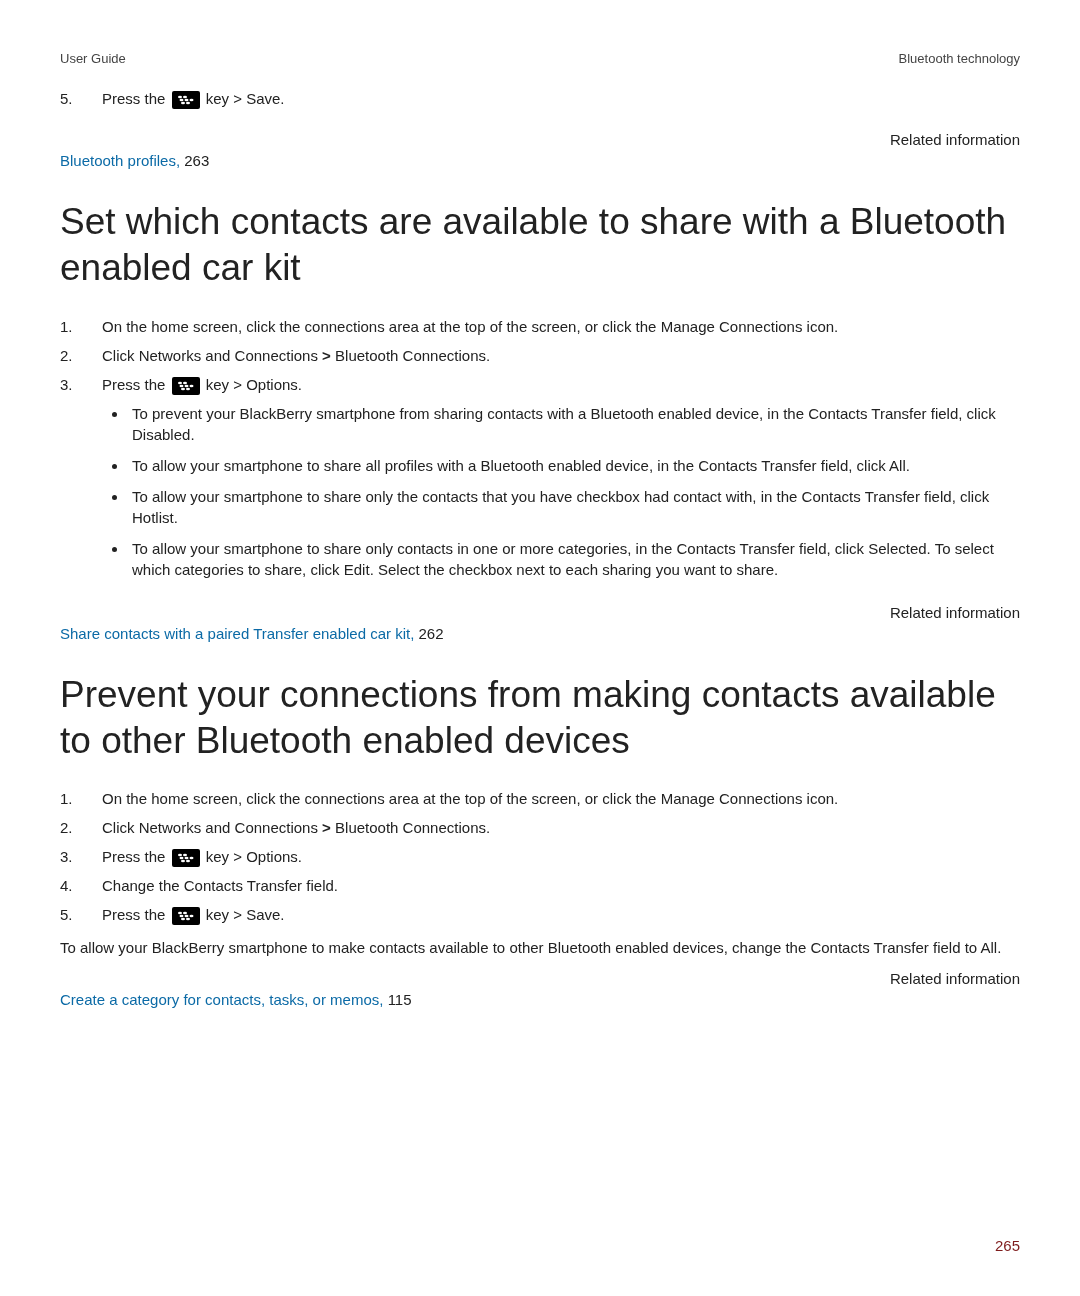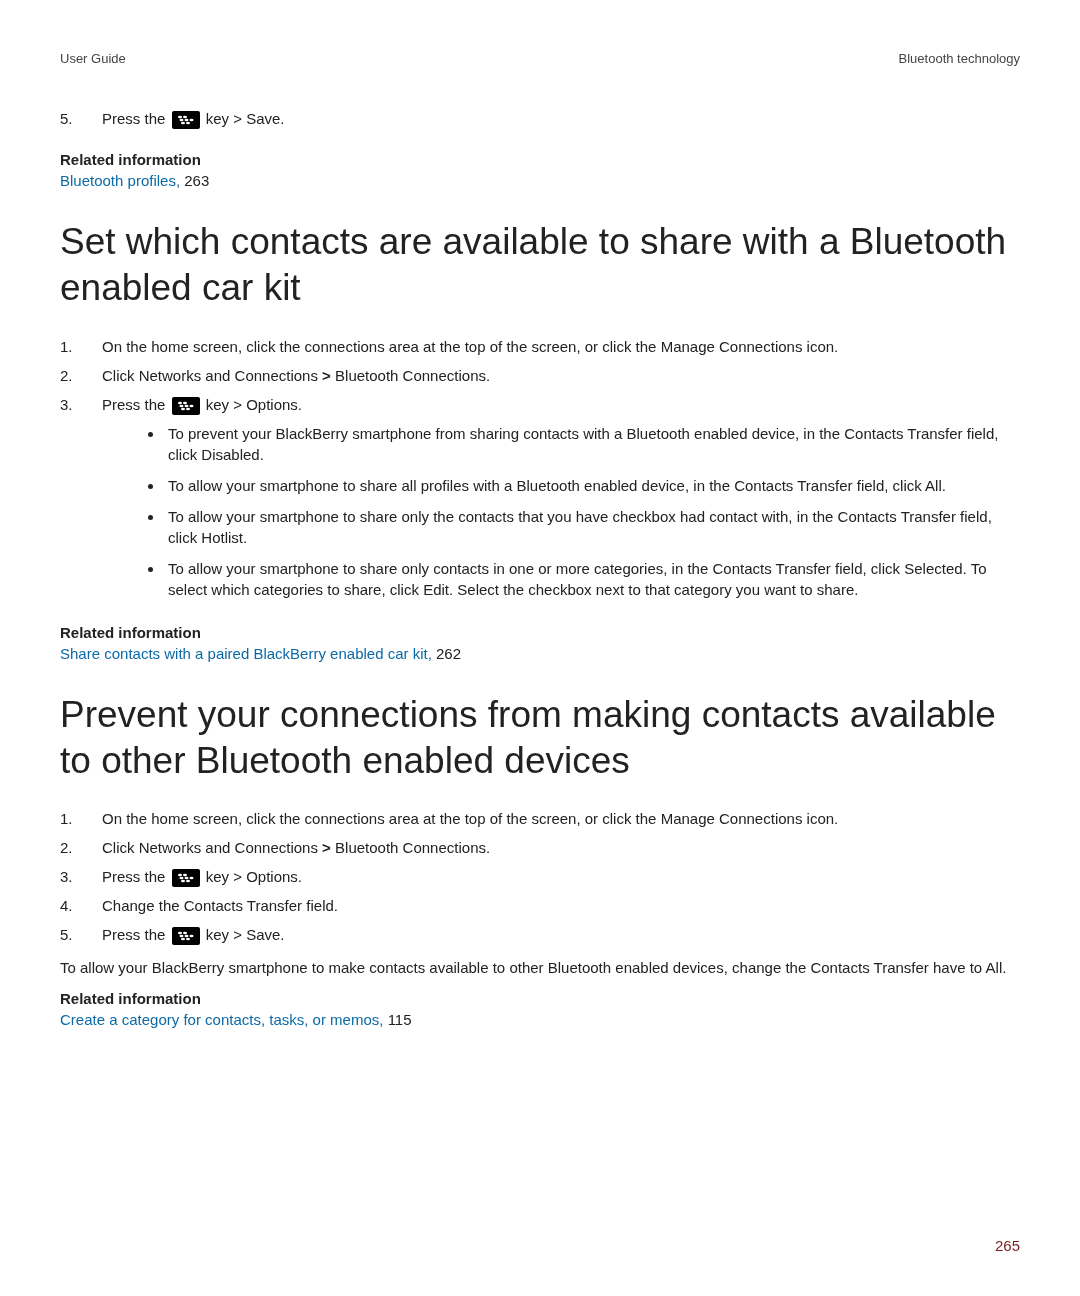--- a/index.html
+++ b/index.html
@@ -12,21 +12,21 @@
     width: 1080px;
     height: 1296px;
     padding: 50px 60px 40px 60px;
     position: relative;
   }
   .header-row {
     display: flex;
     justify-content: space-between;
     font-size: 13px;
     color: #444;
-    margin-bottom: 40px;
+    margin-bottom: 20px;
   }
   .step-row {
     display: flex;
     gap: 28px;
     margin-bottom: 20px;
   }
   .step-num { min-width: 14px; }
   .step-body { flex: 1; }
   .bb-key {
     display: inline-flex;
@@ -34,21 +34,21 @@
     justify-content: center;
     width: 28px;
     height: 18px;
     background: #000;
     border-radius: 2px;
     margin: 0 2px;
     vertical-align: middle;
   }
   .bb-key svg { width: 18px; height: 12px; }
   strong, .bold { font-weight: 400; }
-  .rel-info { font-weight: 700; margin-top: 6px; }
+  .rel-info { font-weight: 400; margin-top: 6px; text-align: right; }
   .link { color: #0b6aa6; text-align: right; }
   h2 {
     font-size: 37px;
     font-weight: 400;
     margin: 28px 0 24px 0;
     line-height: 1.25;
     color: #222;
   }
   ol.numbered {
     list-style: none;
@@ -61,21 +61,20 @@
   }
   ol.numbered > li > .n { min-width: 14px; }
   ol.numbered > li > .c { flex: 1; }
   ul.bullets {
     list-style: disc;
     margin: 8px 0 0 26px;
   }
   ul.bullets > li {
     margin-bottom: 10px;
     padding-left: 4px;
-    margin-left: 36px;
   }
   .para { margin: 10px 0; }
   .sep-chevron { font-weight: 700; }
   .page-num {
     position: absolute;
     bottom: 40px;
     right: 60px;
     font-size: 15px;
     color: #7f1d1d;
   }
@@ -147,30 +146,30 @@
         <li>
           <span>To prevent your BlackBerry smartphone from sharing contacts with a Bluetooth enabled device, in the </span><strong>Contacts Transfer</strong><span> field, click </span><strong>Disabled</strong><span>.</span>
         </li>
         <li>
           <span>To allow your smartphone to share all profiles with a Bluetooth enabled device, in the </span><strong>Contacts Transfer</strong><span> field, click </span><strong>All</strong><span>.</span>
         </li>
         <li>
           <span>To allow your smartphone to share only the contacts that you have checkbox had contact with, in the </span><strong>Contacts Transfer</strong><span> field, click </span><strong>Hotlist</strong><span>.</span>
         </li>
         <li>
-          <span>To allow your smartphone to share only contacts in one or more categories, in the </span><strong>Contacts Transfer</strong><span> field, click </span><strong>Selected</strong><span>. To select which categories to share, click </span><strong>Edit</strong><span>. Select the checkbox next to that category you want to share.</span>
+          <span>To allow your smartphone to share only contacts in one or more categories, in the </span><strong>Contacts Transfer</strong><span> field, click </span><strong>Selected</strong><span>. To select which categories to share, click </span><strong>Edit</strong><span>. Select the checkbox next to each sharing you want to share.</span>
         </li>
       </ul>
     </span>
   </li>
 </ol>
 
 <div class="rel-info">Related information</div>
 <div>
-  <span class="link">Share contacts with a paired BlackBerry enabled car kit,</span><span> 262</span>
+  <span class="link">Share contacts with a paired Transfer enabled car kit,</span><span> 262</span>
 </div>
 
 <h2>Prevent your connections from making contacts available to other Bluetooth enabled devices</h2>
 
 <ol class="numbered">
   <li>
     <span class="n">1.</span>
     <span class="c">
       <span>On the home screen, click the connections area at the top of the screen, or click the </span><strong>Manage Connections</strong><span> icon.</span>
     </span>
@@ -219,21 +218,21 @@
               <ellipse cx="6" cy="9" rx="2" ry="1.3"></ellipse>
               <ellipse cx="11" cy="9" rx="2" ry="1.3"></ellipse>
             </g>
           </svg>
         </span><span> key &gt; </span><strong>Save</strong><span>.</span>
     </span>
   </li>
 </ol>
 
 <div class="para">
-  <span>To allow your BlackBerry smartphone to make contacts available to other Bluetooth enabled devices, change the </span><strong>Contacts Transfer</strong><span> have to </span><strong>All</strong><span>.</span>
+  <span>To allow your BlackBerry smartphone to make contacts available to other Bluetooth enabled devices, change the </span><strong>Contacts Transfer</strong><span> field to </span><strong>All</strong><span>.</span>
 </div>
 
 <div class="rel-info" style="margin-top:0">Related information</div>
 <div>
   <span class="link">Create a category for contacts, tasks, or memos,</span><span> 115</span>
 </div>
 
 <div class="page-num">265</div>
 
 </body></html>

